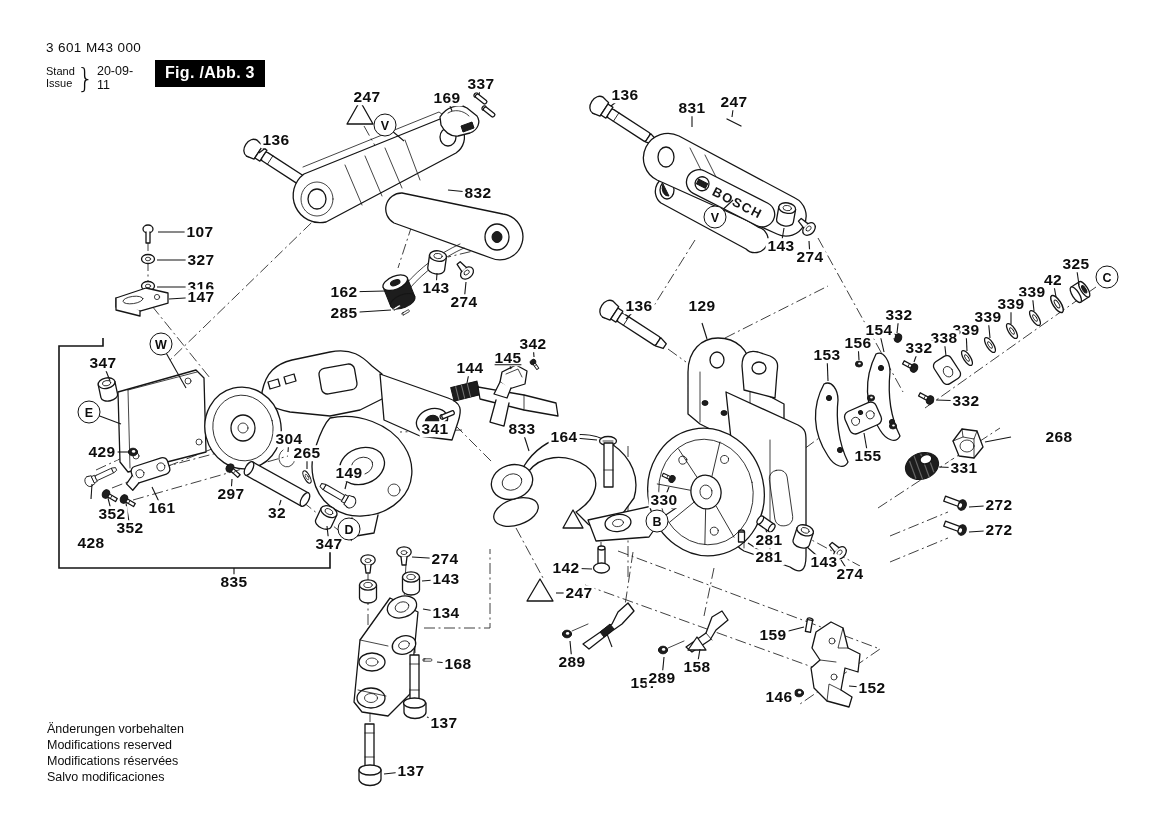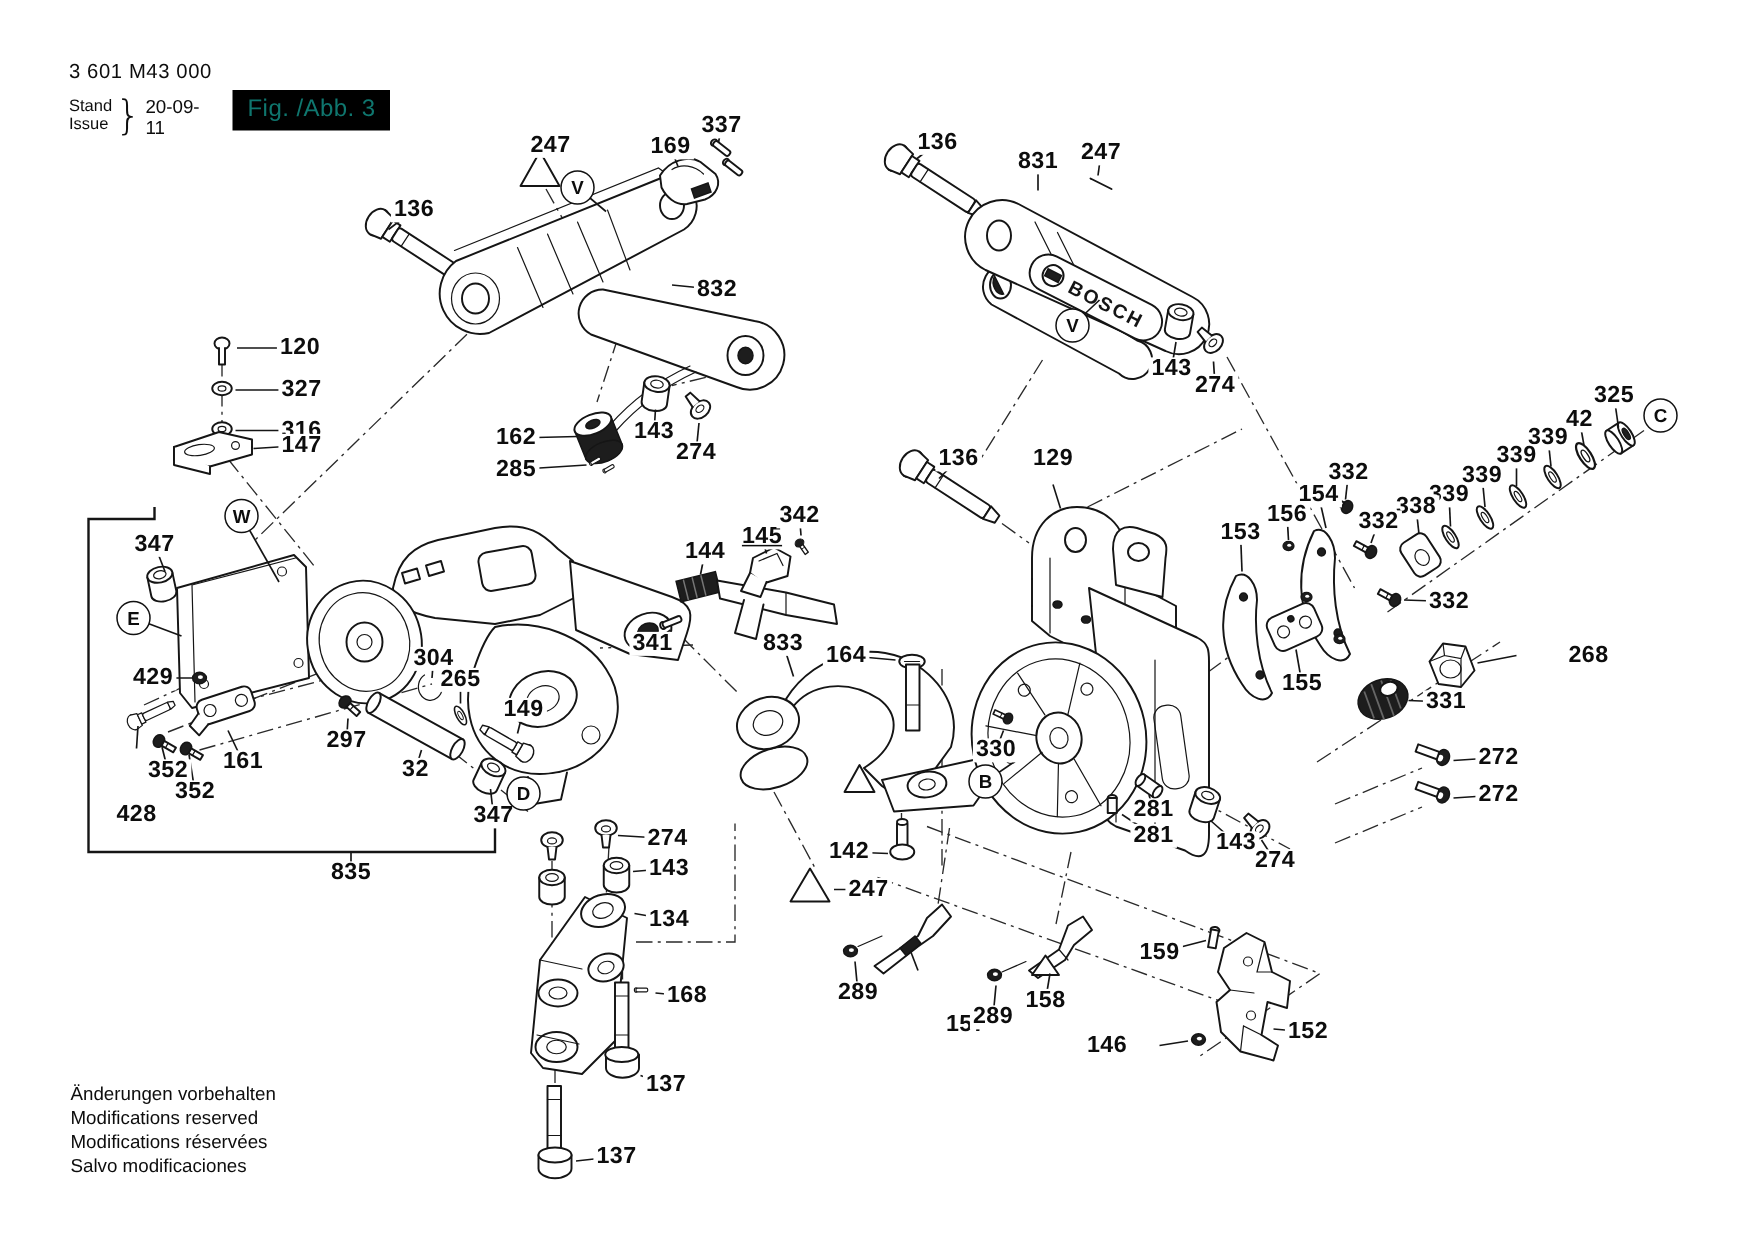--- a/index.html
+++ b/index.html
@@ -11,21 +11,21 @@
   .dash{fill:none;stroke:#2a2a2a;stroke-width:0.9;stroke-dasharray:11 3.5 2 3.5;}
   .leader{stroke:#151515;stroke-width:1.1;}
   .callout{position:absolute;transform:translate(-50%,-50%);font-size:15.5px;font-weight:bold;line-height:1;background:#fff;padding:0 2px;letter-spacing:.3px;white-space:nowrap;}
   .view-marker{position:absolute;transform:translate(-50%,-50%);width:21px;height:21px;border:1.5px solid #111;border-radius:50%;background:#fff;display:flex;align-items:center;justify-content:center;font-size:12.5px;font-weight:bold;}
   #header{position:absolute;left:46px;top:40px;}
   #part-number{font-size:13.5px;letter-spacing:.4px;}
   #issue-row{position:absolute;left:0px;top:22px;display:flex;align-items:center;}
   .issue-labels{font-size:11px;line-height:11.5px;}
   .brace{font-size:27px;font-weight:300;margin:0 3px 0 2px;font-family:"DejaVu Sans",sans-serif;}
   #issue-date{font-size:12.5px;}
-  #fig-box{position:absolute;left:155px;top:60px;background:#000;color:#0f766e;font-size:16px;font-weight:normal;padding:4px 10px 5px 10px;letter-spacing:.3px;}
+  #fig-box{position:absolute;left:155px;top:60px;background:#000;color:#ffffff;font-size:16px;font-weight:bold;padding:4px 10px 5px 10px;letter-spacing:.3px;}
   #footer{position:absolute;left:47px;top:721px;font-size:12.5px;line-height:16px;}
 </style>
 </head>
 <body>
 
 <svg id="diagram-svg" width="1169" height="826" viewBox="0 0 1169 826">
   <defs>
     <g id="boltL">
       <ellipse cx="2" cy="0" rx="7" ry="9.5" class="p"></ellipse>
       <path class="p" d="M2,-9.5 L10,-8 L10,8 L2,9.5"></path>
@@ -545,21 +545,21 @@
   </div>
 </div>
 <div id="fig-box">Fig. /Abb. 3</div>
 
 <div id="callout-layer">
     <div class="callout" style="left: 276px; top: 140px;">136</div>
     <div class="callout" style="left: 367px; top: 97px;">247</div>
     <div class="callout" style="left: 447px; top: 98px;">169</div>
     <div class="callout" style="left: 481px; top: 84px;">337</div>
     <div class="callout" style="left: 478px; top: 193px;">832</div>
-    <div class="callout" style="left: 200px; top: 232px;">120</div>
+    <div class="callout" style="left: 200px; top: 232px;">107</div>
     <div class="callout" style="left: 201px; top: 260px;">327</div>
     <div class="callout" style="left: 201px; top: 287px;">316</div>
     <div class="callout" style="left: 201px; top: 297px;">147</div>
     <div class="callout" style="left: 103px; top: 363px;">347</div>
     <div class="callout" style="left: 102px; top: 452px;">429</div>
     <div class="callout" style="left: 91px; top: 499px; margin-top: 44px;">428</div>
     <div class="callout" style="left: 112px; top: 514px;">352</div>
     <div class="callout" style="left: 130px; top: 528px;">352</div>
     <div class="callout" style="left: 162px; top: 508px;">161</div>
     <div class="callout" style="left: 231px; top: 494px;">297</div>
@@ -607,21 +607,21 @@
     <div class="callout" style="left: 769px; top: 557px;">281</div>
     <div class="callout" style="left: 824px; top: 562px;">143</div>
     <div class="callout" style="left: 850px; top: 574px;">274</div>
     <div class="callout" style="left: 566px; top: 568px;">142</div>
     <div class="callout" style="left: 579px; top: 593px;">247</div>
     <div class="callout" style="left: 644px; top: 647px; margin-top: 36px;">157</div>
     <div class="callout" style="left: 572px; top: 662px;">289</div>
     <div class="callout" style="left: 697px; top: 667px;">158</div>
     <div class="callout" style="left: 662px; top: 678px;">289</div>
     <div class="callout" style="left: 773px; top: 635px;">159</div>
-    <div class="callout" style="left: 738px; top: 697px;">146</div>
+    <div class="callout" style="left: 779px; top: 697px;">146</div>
     <div class="callout" style="left: 872px; top: 688px;">152</div>
     <div class="callout" style="left: 999px; top: 505px;">272</div>
     <div class="callout" style="left: 999px; top: 530px;">272</div>
     <div class="callout" style="left: 445px; top: 559px;">274</div>
     <div class="callout" style="left: 446px; top: 579px;">143</div>
     <div class="callout" style="left: 446px; top: 613px;">134</div>
     <div class="callout" style="left: 458px; top: 664px;">168</div>
     <div class="callout" style="left: 444px; top: 723px;">137</div>
     <div class="callout" style="left: 411px; top: 771px;">137</div>
     <div class="view-marker" style="left: 385px; top: 125px;">V</div>

